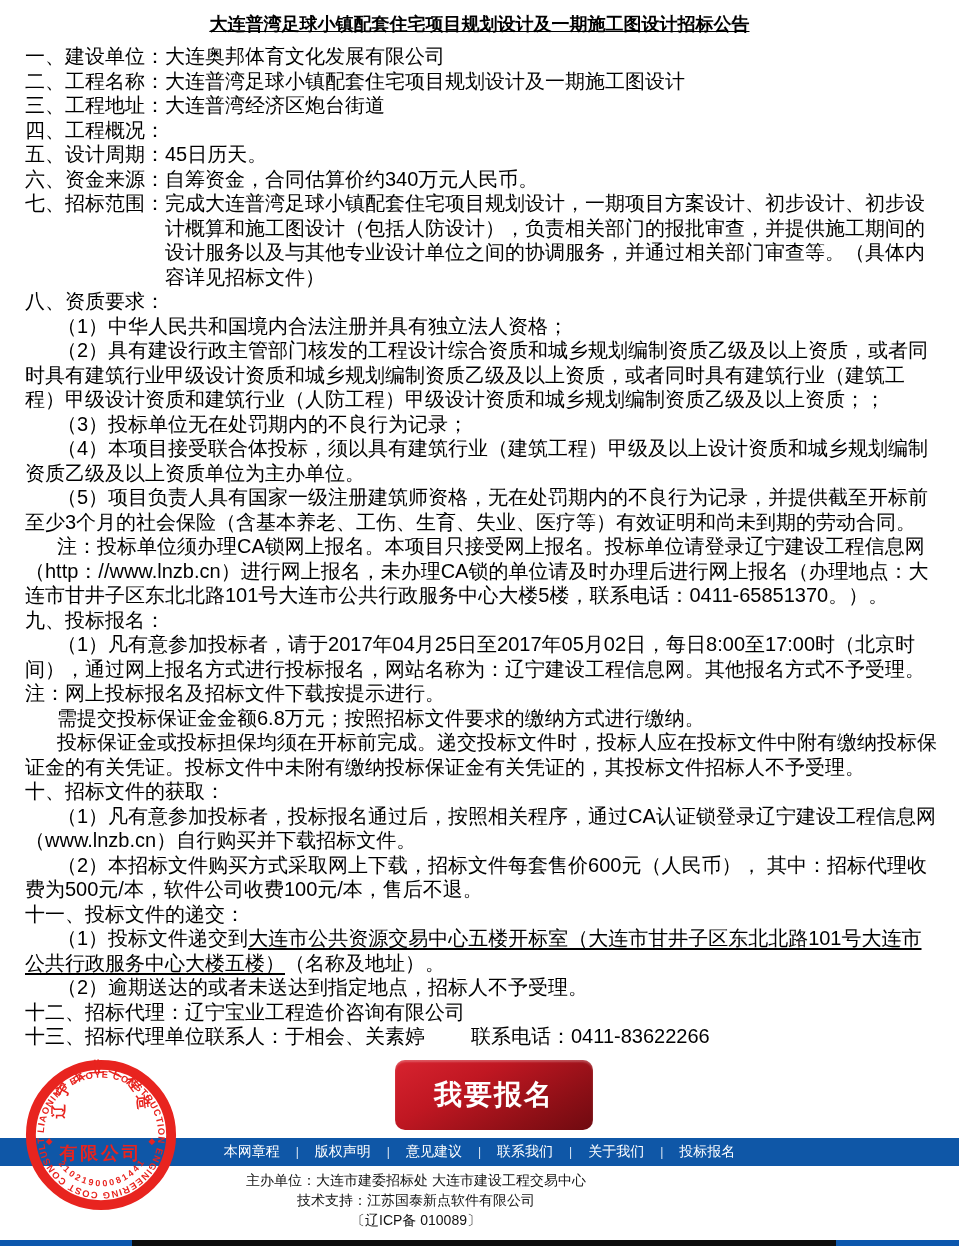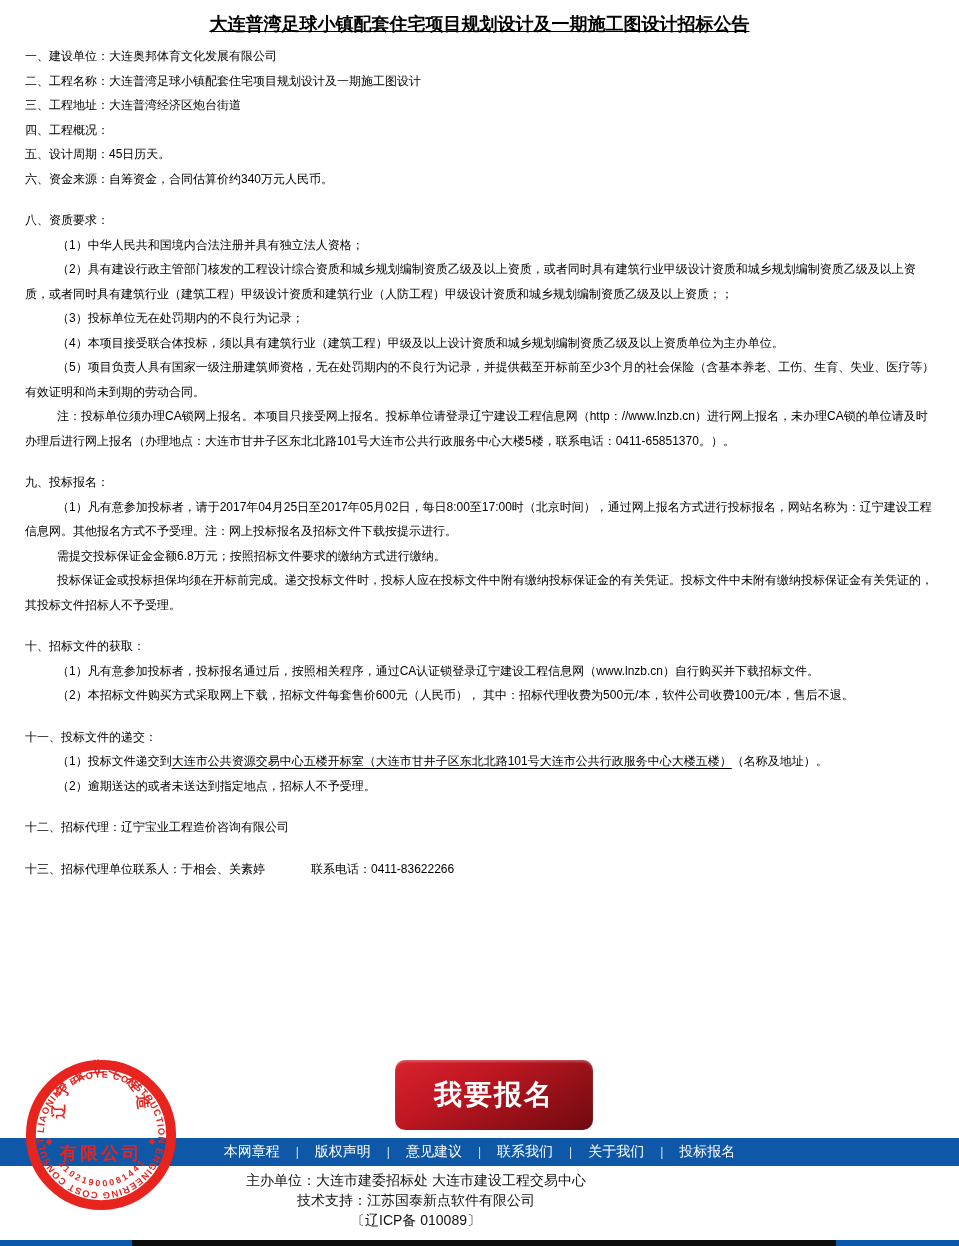--- a/index.html
+++ b/index.html
@@ -1,23 +1,23 @@
 <!DOCTYPE html>
 <html><head>
 <meta charset="utf-8">
 <style>
   html,body{margin:0;padding:0;background:#fff;}
   .page{position:relative;width:959px;height:1246px;background:#fff;overflow:hidden;
         font-family:"Liberation Sans",sans-serif;color:#000;}
   .title{margin:13px 0 9px 0;text-align:center;font-size:18px;font-weight:bold;line-height:22px;text-decoration:underline;}
-  .content{font-size:12px;line-height:24.5px;}
+  .content{font-size:20px;line-height:24.5px;}
   .item{display:flex;margin:0 20px 0 25px;}
   .item-label{flex:0 0 auto;white-space:pre;}
   .item-text{flex:1 1 auto;}
-  .plain{margin:17px 20px 0 25px;}
+  .plain{margin:0 20px 0 25px;}
   .sub{margin:0 20px 0 25px;text-indent:32px;}
   .u{text-decoration:underline;text-underline-offset:3px;}
   .gap{display:inline-block;width:46px;}
   .signup-btn{position:absolute;left:395px;top:1060px;width:198px;height:70px;border:none;cursor:pointer;
       border-radius:10px;color:#fff;font-size:28px;font-weight:bold;letter-spacing:2px;
       font-family:"Liberation Sans",sans-serif;
       background:linear-gradient(150deg,#d8232f 0%,#c01722 35%,#8d0f16 75%,#6f0a10 100%);
       box-shadow:inset 0 2px 2px rgba(255,255,255,.25);}
   .stamp{position:absolute;left:22px;top:1056px;width:158px;height:158px;z-index:5;}
   .navbar{position:absolute;left:0;top:1138px;width:959px;height:28px;background:#0f57a7;
@@ -55,20 +55,24 @@
     <p class="item">
       <span class="item-label">四、工程概况：</span>
     </p>
     <p class="item">
       <span class="item-label">五、设计周期：</span>
       <span class="item-text">45日历天。</span>
     </p>
     <p class="item">
       <span class="item-label">六、资金来源：</span>
       <span class="item-text">自筹资金，合同估算价约340万元人民币。</span>
+    </p>
+    <p class="item">
+      <span class="item-label">七、招标范围：</span>
+      <span class="item-text">完成大连普湾足球小镇配套住宅项目规划设计，一期项目方案设计、初步设计、初步设计概算和施工图设计（包括人防设计），负责相关部门的报批审查，并提供施工期间的设计服务以及与其他专业设计单位之间的协调服务，并通过相关部门审查等。（具体内容详见招标文件）</span>
     </p>
 
     <p class="plain">八、资质要求：</p>
     <p class="sub">（1）中华人民共和国境内合法注册并具有独立法人资格；</p>
     <p class="sub">（2）具有建设行政主管部门核发的工程设计综合资质和城乡规划编制资质乙级及以上资质，或者同时具有建筑行业甲级设计资质和城乡规划编制资质乙级及以上资质，或者同时具有建筑行业（建筑工程）甲级设计资质和建筑行业（人防工程）甲级设计资质和城乡规划编制资质乙级及以上资质；；</p>
     <p class="sub">（3）投标单位无在处罚期内的不良行为记录；</p>
     <p class="sub">（4）本项目接受联合体投标，须以具有建筑行业（建筑工程）甲级及以上设计资质和城乡规划编制资质乙级及以上资质单位为主办单位。</p>
     <p class="sub">（5）项目负责人具有国家一级注册建筑师资格，无在处罚期内的不良行为记录，并提供截至开标前至少3个月的社会保险（含基本养老、工伤、生育、失业、医疗等）有效证明和尚未到期的劳动合同。</p>
     <p class="sub">注：投标单位须办理CA锁网上报名。本项目只接受网上报名。投标单位请登录辽宁建设工程信息网（http：//www.lnzb.cn）进行网上报名，未办理CA锁的单位请及时办理后进行网上报名（办理地点：大连市甘井子区东北北路101号大连市公共行政服务中心大楼5楼，联系电话：0411-65851370。）。</p>
 

